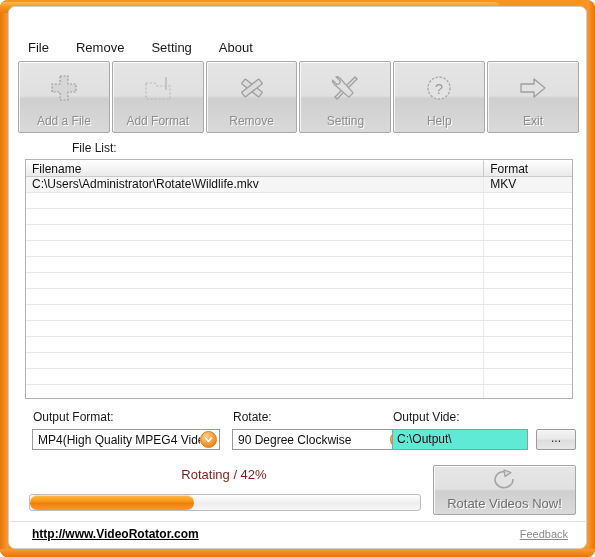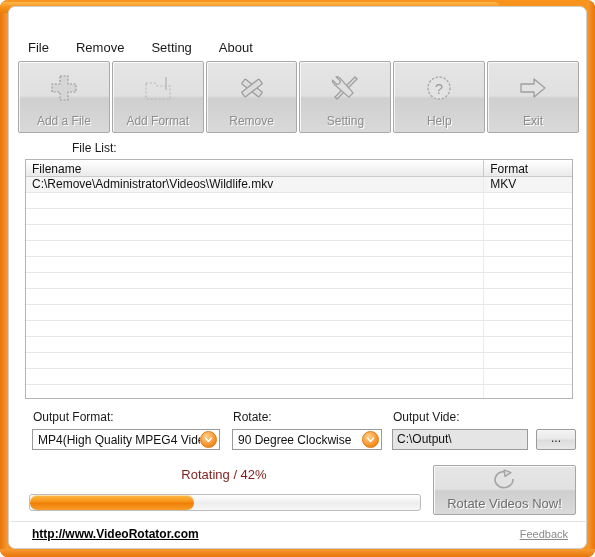--- a/index.html
+++ b/index.html
@@ -243,21 +243,21 @@
     position: absolute;
     height: 21px;
     background: #ffffff;
     border: 1px solid #9a9a9a;
     box-sizing: border-box;
     display: flex;
     align-items: center;
     cursor: pointer;
   }
   #combo-output-format { left: 23px; top: 422px; width: 188px; }
-  #combo-rotate { left: 223px; top: 422px; width: 150px; }
+  #combo-rotate { left: 223px; top: 422px; width: 178px; }
   .combo-text {
     flex: 1;
     font-size: 12px;
     color: #111111;
     padding-left: 5px;
     overflow: hidden;
     white-space: nowrap;
   }
   .combo-arrow {
     width: 17px; height: 17px;
@@ -267,21 +267,21 @@
     border: 1px solid #e07a0c;
     box-sizing: border-box;
     display: flex;
     align-items: center;
     justify-content: center;
     flex: none;
   }
   #text-output-path {
     position: absolute;
     left: 383px; top: 422px; width: 136px; height: 21px;
-    background: #e5e5e5;
+    background: #5eead4;
     border: 1px solid #9a9a9a;
     box-sizing: border-box;
     font-size: 12px;
     color: #111111;
     padding: 2px 0 0 4px;
     cursor: text;
     overflow: hidden;
     white-space: nowrap;
   }
   #btn-browse {
@@ -465,21 +465,21 @@
 
     <div id="file-list-label">File List:</div>
 
     <div id="list-panel">
       <div id="list-header">
         <div class="col-head filename">Filename</div>
         <div class="col-head format">Format</div>
       </div>
       <div id="list-body">
         <div class="list-row filled">
-          <div class="cell filename">C:\Remove\Administrator\Videos\Wildlife.mkv</div>
+          <div class="cell filename">C:\Users\Administrator\Rotate\Wildlife.mkv</div>
           <div class="cell format">MKV</div>
         </div>
         <div id="empty-rows">
             <div class="list-row">
               <div class="cell filename"></div>
               <div class="cell format"></div>
             </div>
             <div class="list-row">
               <div class="cell filename"></div>
               <div class="cell format"></div>

